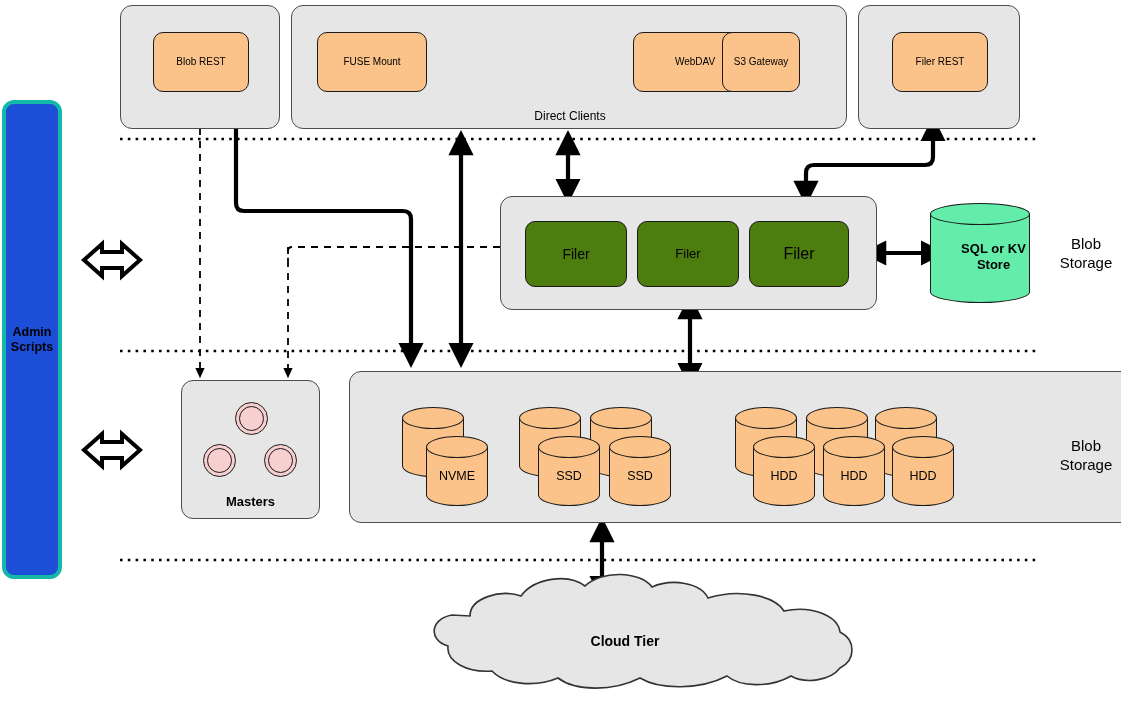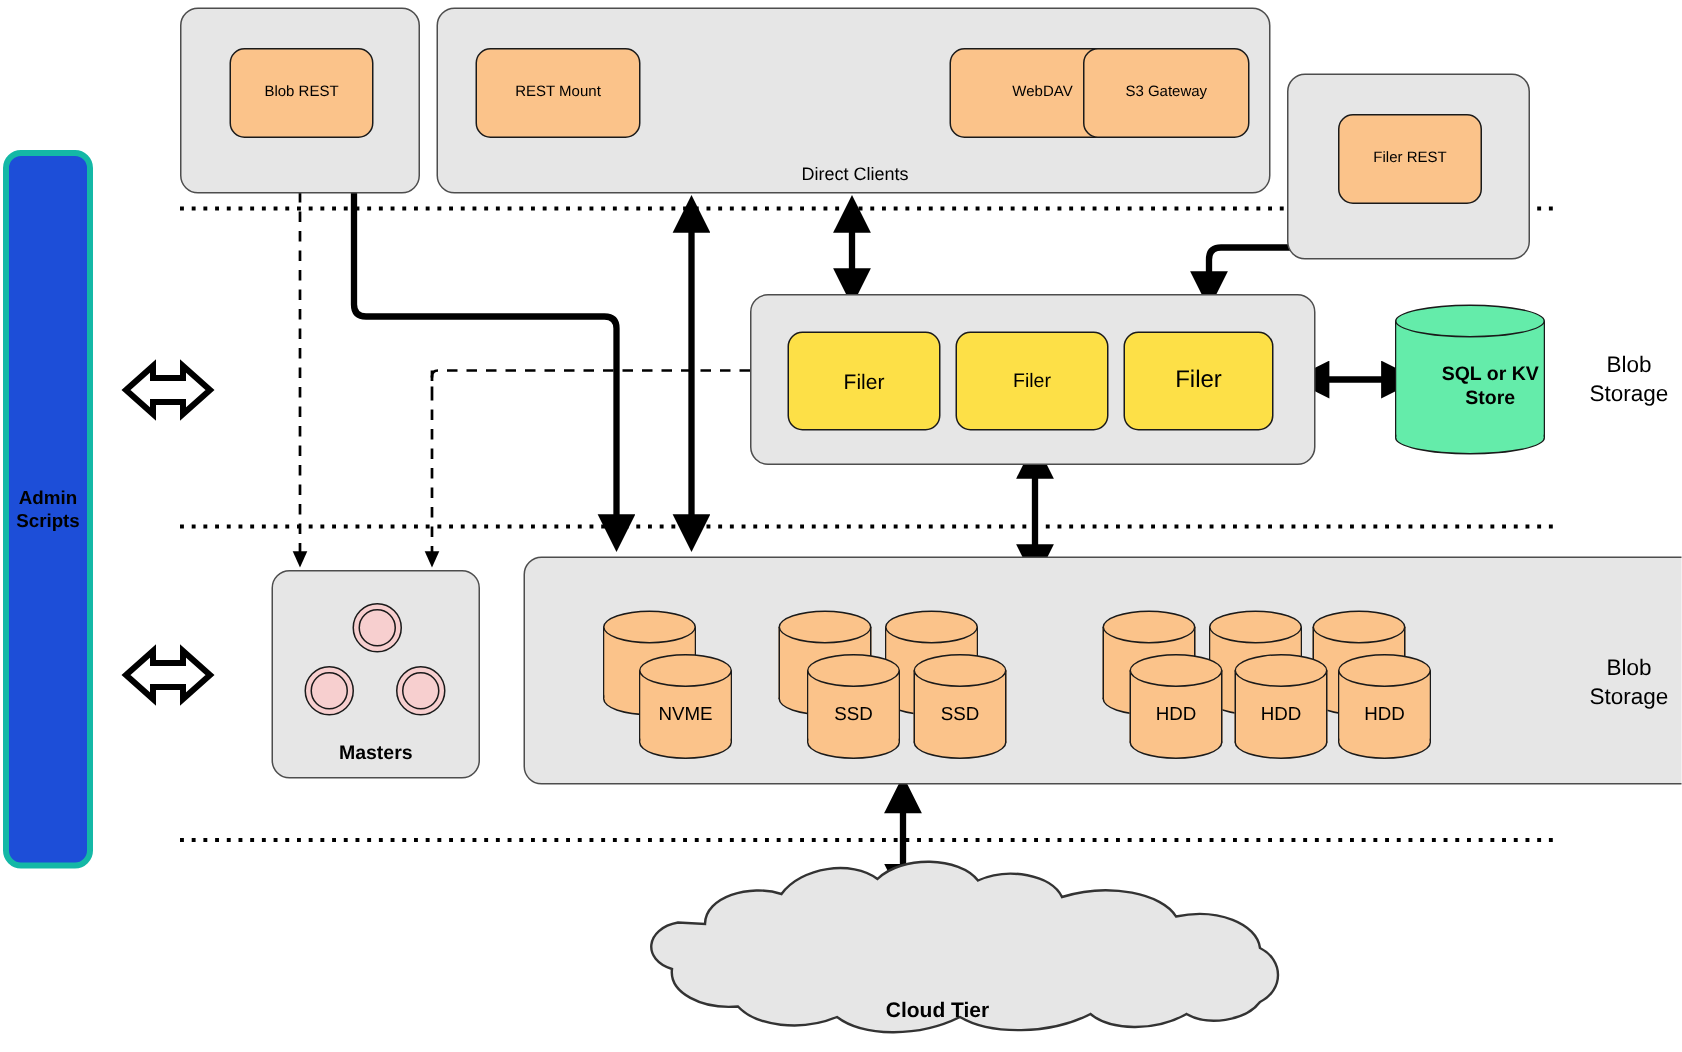--- a/index.html
+++ b/index.html
@@ -4,25 +4,25 @@
 <style>
   html,body{margin:0;padding:0;background:#ffffff;}
   body{width:1121px;height:701px;position:relative;overflow:hidden;
        font-family:"Liberation Sans","DejaVu Sans",sans-serif;color:#000;}
   #stage{position:absolute;left:0;top:0;width:1121px;height:701px;}
   svg#wires{position:absolute;left:0;top:0;width:1121px;height:701px;pointer-events:none;}
 
   .grp{position:absolute;background:#e6e6e6;border:1px solid #4d4d4d;border-radius:12px;box-sizing:border-box;}
   .node{position:absolute;background:#fbc38a;border:1px solid #1a1a1a;border-radius:10px;box-sizing:border-box;
         display:flex;align-items:center;justify-content:center;font-size:10px;line-height:1.15;text-align:center;}
-  .filer{position:absolute;background:#fde047;border:1px solid #1a1a1a;border-radius:10px;box-sizing:border-box;
+  .filer{position:absolute;background:#4d7c0f;border:1px solid #1a1a1a;border-radius:10px;box-sizing:border-box;
         display:flex;align-items:center;justify-content:center;line-height:1.15;text-align:right;}
   .caption{position:absolute;font-size:12px;text-align:center;}
   .sidelabel{position:absolute;font-size:15px;text-align:center;line-height:1.25;}
-  .boldcap{font-weight:bold;margin-top:32px;}
+  .boldcap{font-weight:bold;}
 
   
   #admin{position:absolute;left:2px;top:100px;width:60px;height:479px;background:#1d4ed8;
          border:4px solid #14b8a6;border-radius:12px;box-sizing:border-box;
          display:flex;align-items:center;justify-content:center;}
   #admin .t{font-size:12.5px;font-weight:bold;text-align:center;line-height:1.2;}
 
   
   .mcircle{position:absolute;border-radius:50%;background:#f7cfcf;border:1.5px solid #1a1a1a;box-sizing:border-box;}
   .mcircle::after{content:"";position:absolute;left:3px;top:3px;right:3px;bottom:3px;
@@ -124,27 +124,27 @@
       <span>Admin</span><br>
       <span>Scripts</span>
     </div>
   </div>
 
   <div class="grp" style="left:120px;top:5px;width:160px;height:124px;">
     <div class="node" style="left:32px;top:26px;width:96px;height:60px;">Blob REST</div>
   </div>
 
   <div class="grp" style="left:291px;top:5px;width:556px;height:124px;">
-    <div class="node" style="left:25px;top:26px;width:110px;height:60px;">REST Mount</div>
+    <div class="node" style="left:25px;top:26px;width:110px;height:60px;">FUSE Mount</div>
     <div class="node" style="left:293px;top:26px;width:124px;height:60px;margin-left:48px;">WebDAV</div>
-    <div class="node" style="left:430px;top:26px;width:111px;height:60px;">S3 Gateway</div>
+    <div class="node" style="left:430px;top:26px;width:78px;height:60px;">S3 Gateway</div>
     <div class="caption" style="left:0;top:103px;width:556px;">Direct Clients</div>
   </div>
 
-  <div class="grp" style="left:858px;top:5px;width:162px;height:124px;margin-top:44px;">
+  <div class="grp" style="left:858px;top:5px;width:162px;height:124px;">
     <div class="node" style="left:33px;top:26px;width:96px;height:60px;">Filer REST</div>
   </div>
 
   <div class="grp" style="left:500px;top:196px;width:377px;height:114px;">
     <div class="filer" style="left:24px;top:24px;width:102px;height:66px;font-size:14px;">Filer</div>
     <div class="filer" style="left:136px;top:24px;width:102px;height:66px;font-size:13px;">Filer</div>
     <div class="filer" style="left:248px;top:24px;width:100px;height:66px;font-size:16px;">Filer</div>
   </div>
 
   <div class="cyl gcyl" style="left:930px;top:203px;width:100px;height:100px;">

